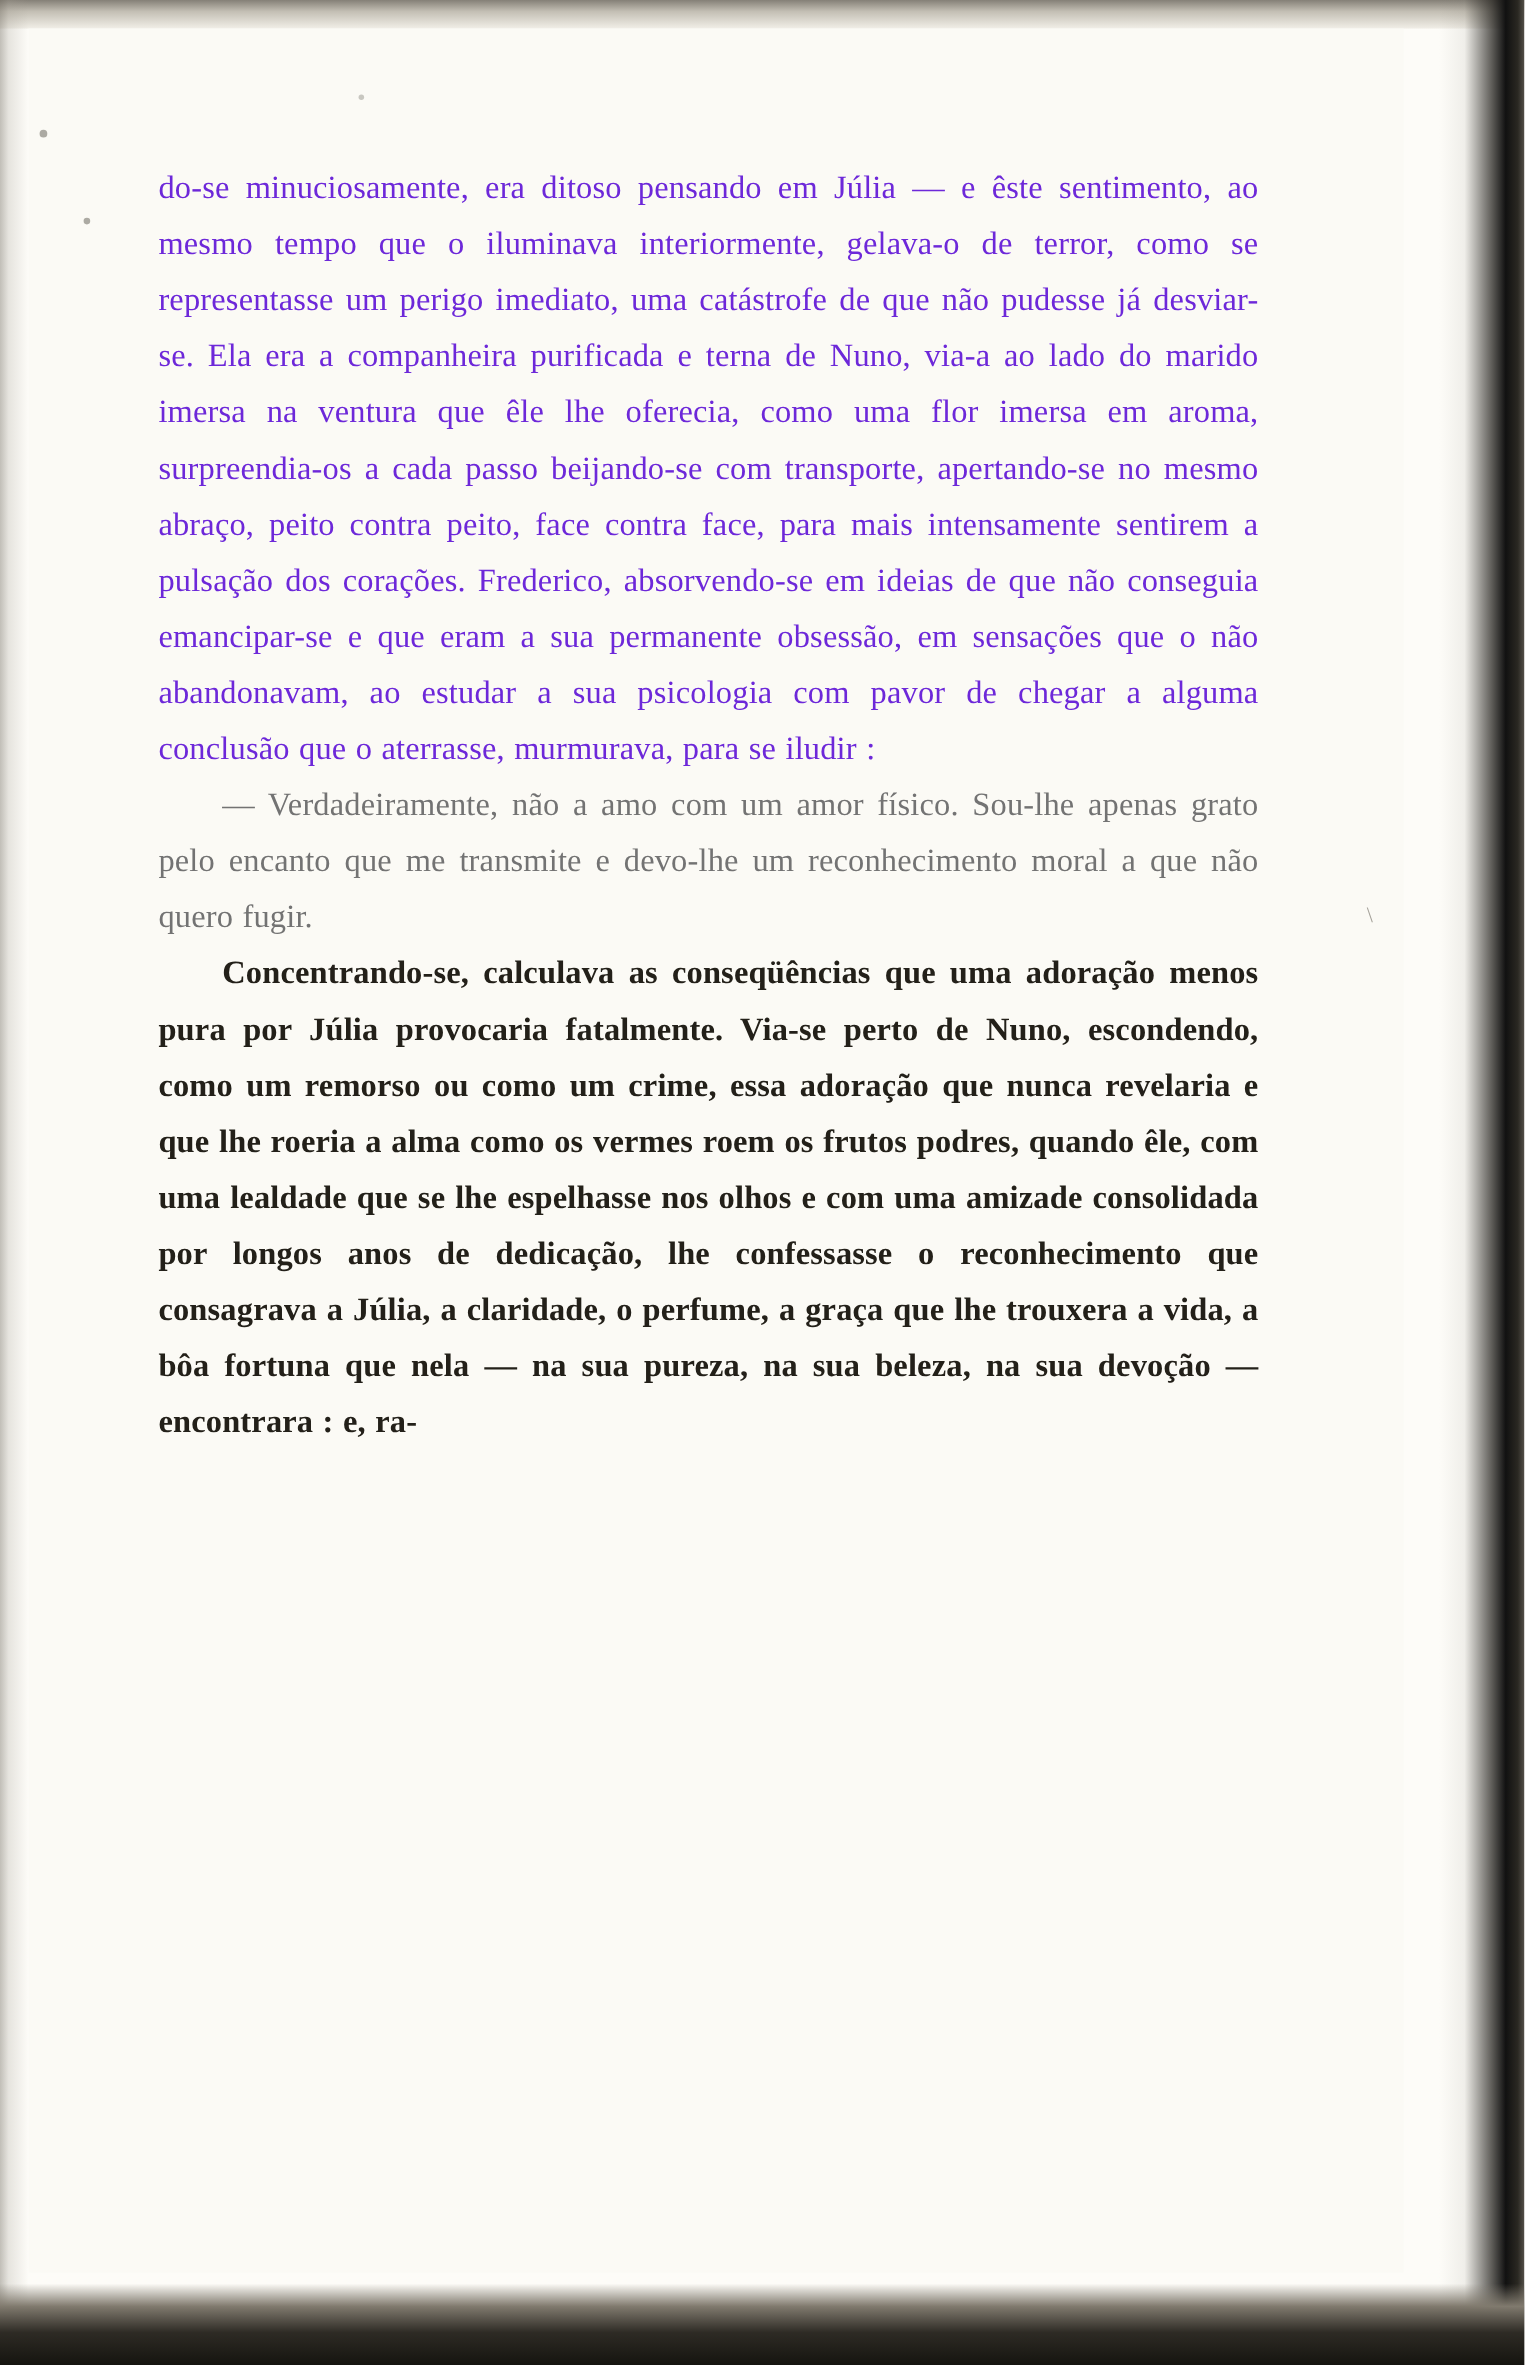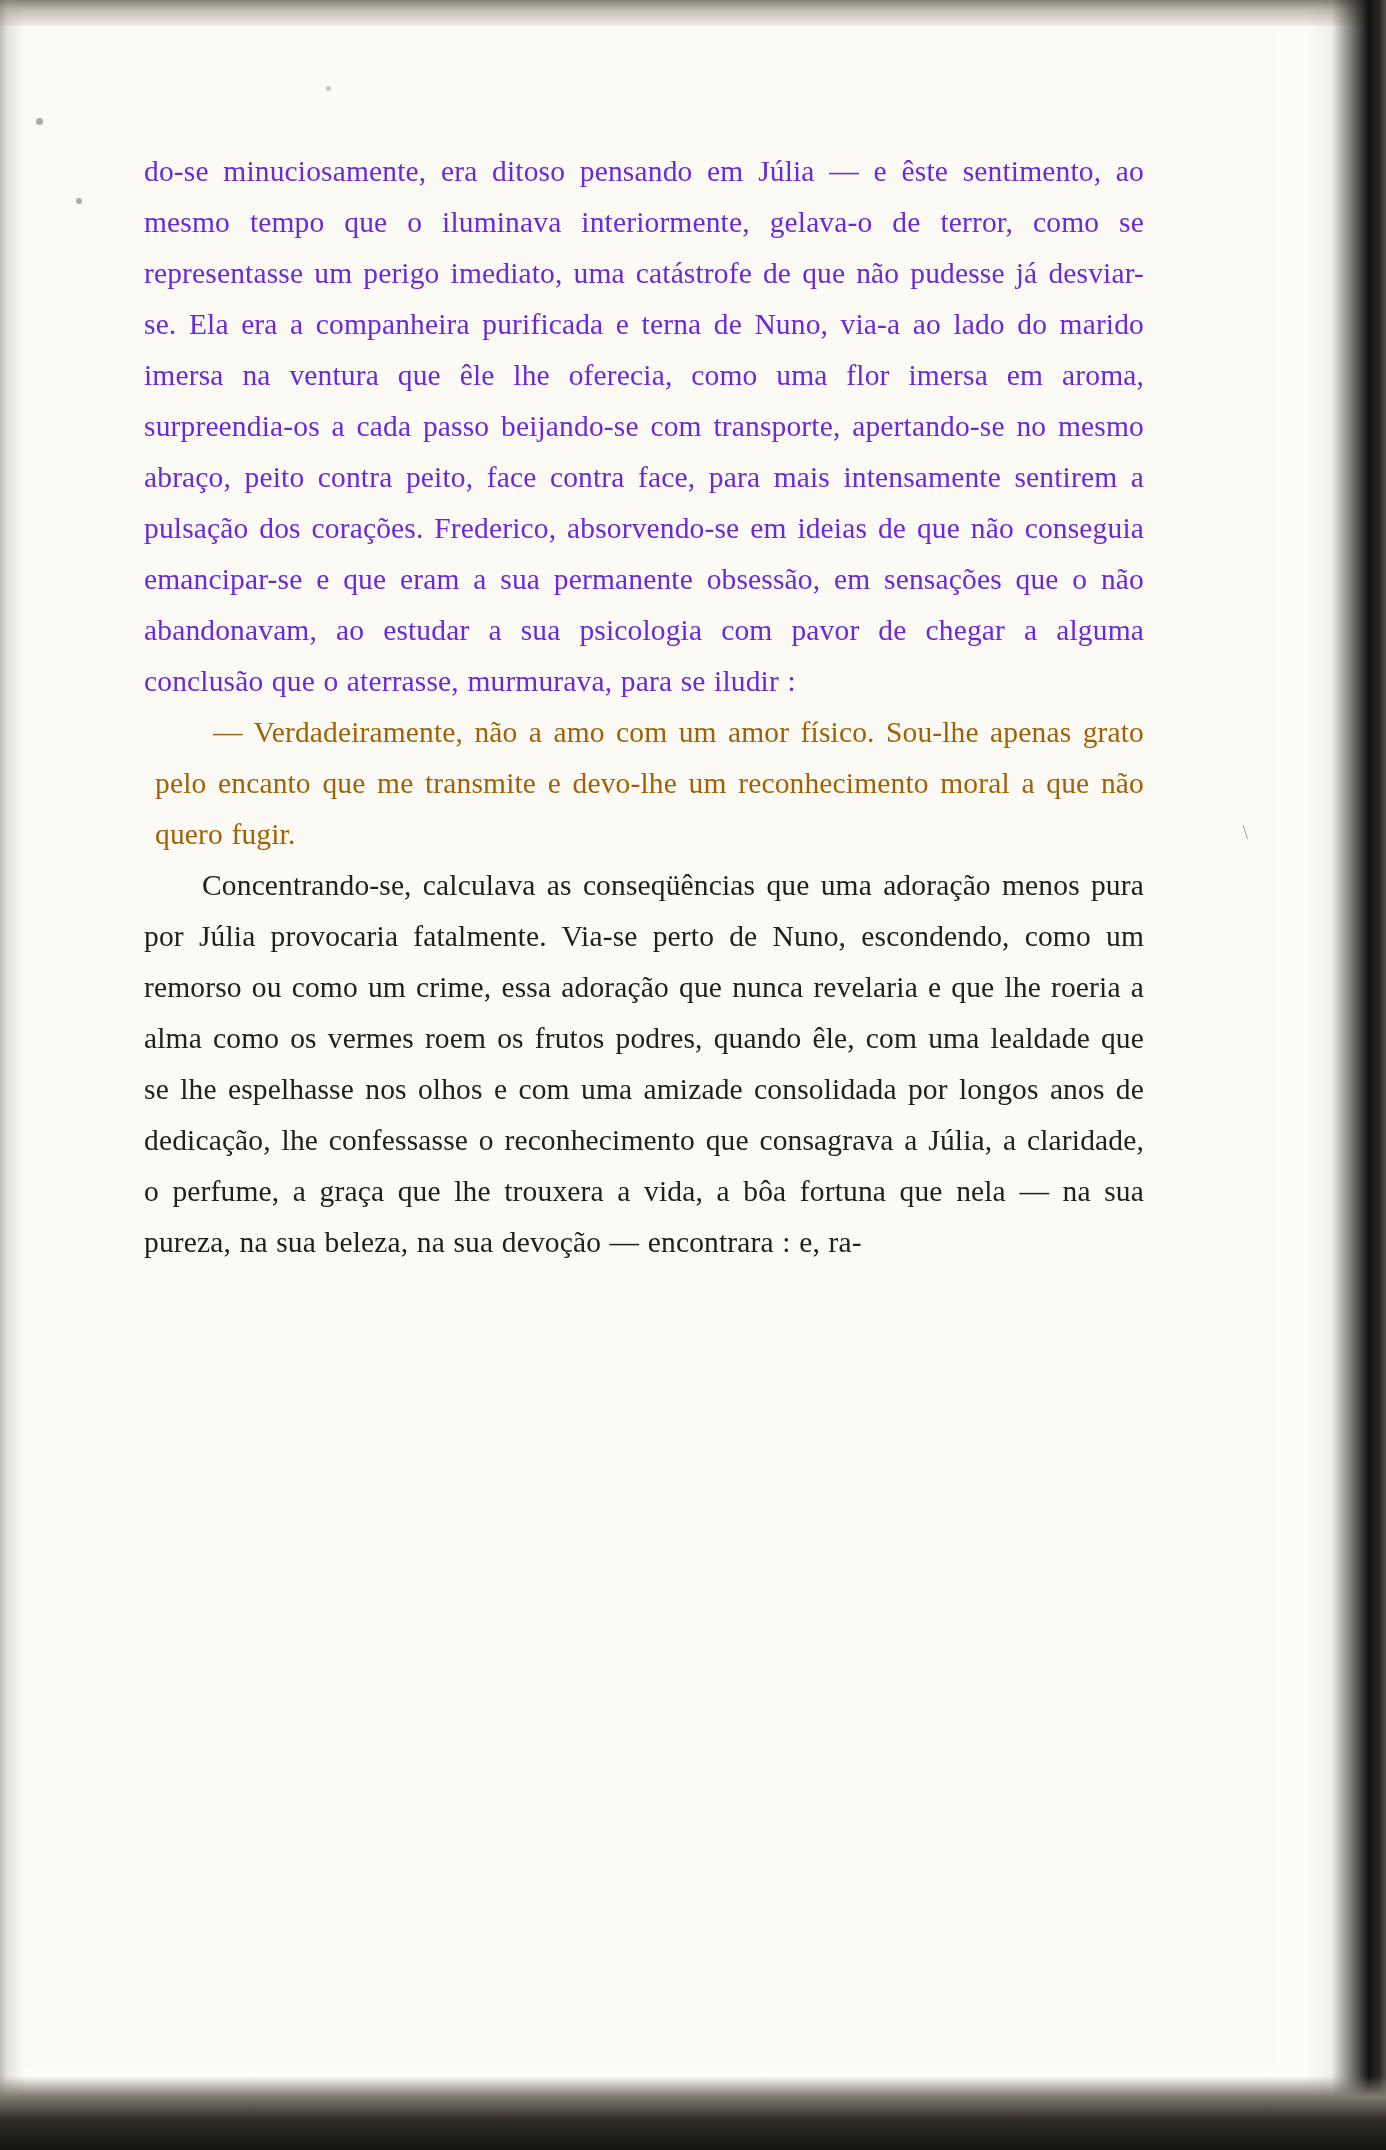--- a/index.html
+++ b/index.html
@@ -93,22 +93,22 @@
     font-size: 29.5px;
     line-height: 51px;
     color: #211f1b;
     letter-spacing: 0.15px;
     word-spacing: 1px;
   }
   .body-text p.indent {
     text-indent: 58px;
   }
   .body-text p.fade-a { color: #6d28d9; }
-  .body-text p.fade-c { color: #a16207; margin-left: 11px; }
-  .body-text p.fade-e { color: #232019; }
+  .body-text p.fade-c { color: #737373; }
+  .body-text p.fade-e { color: #232019; font-weight: bold; }
 
   
   .speck {
     position: absolute;
     background: #6b675e;
     border-radius: 50%;
     opacity: 0.55;
   }
   .margin-tick {
     position: absolute;

